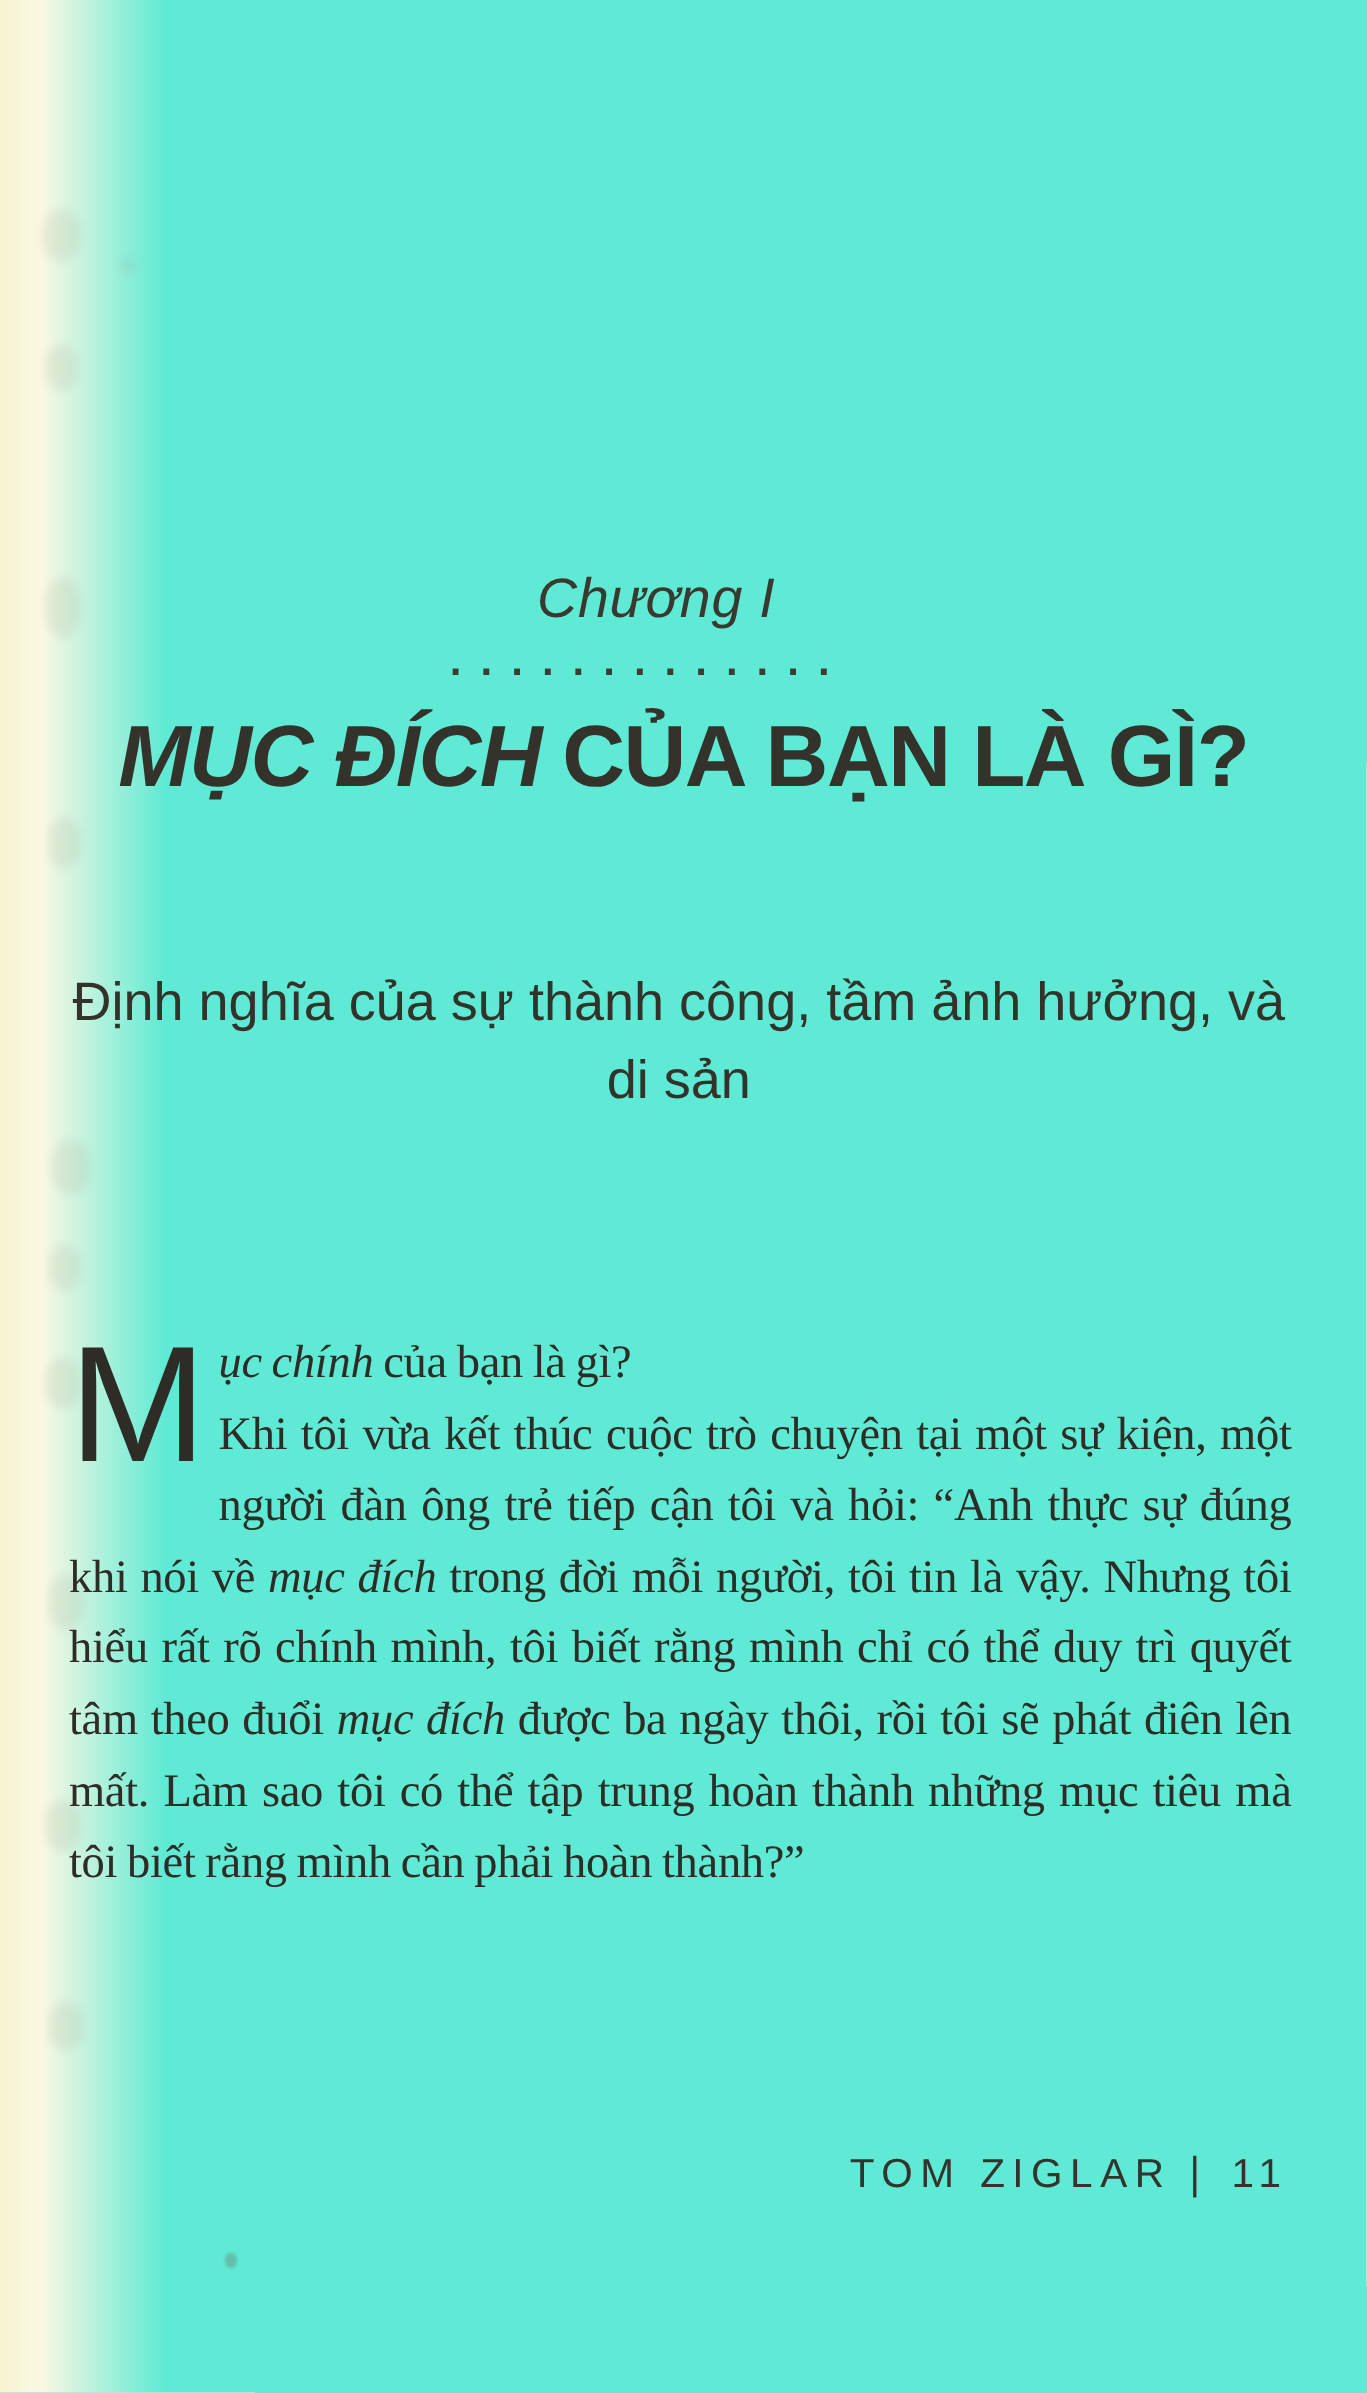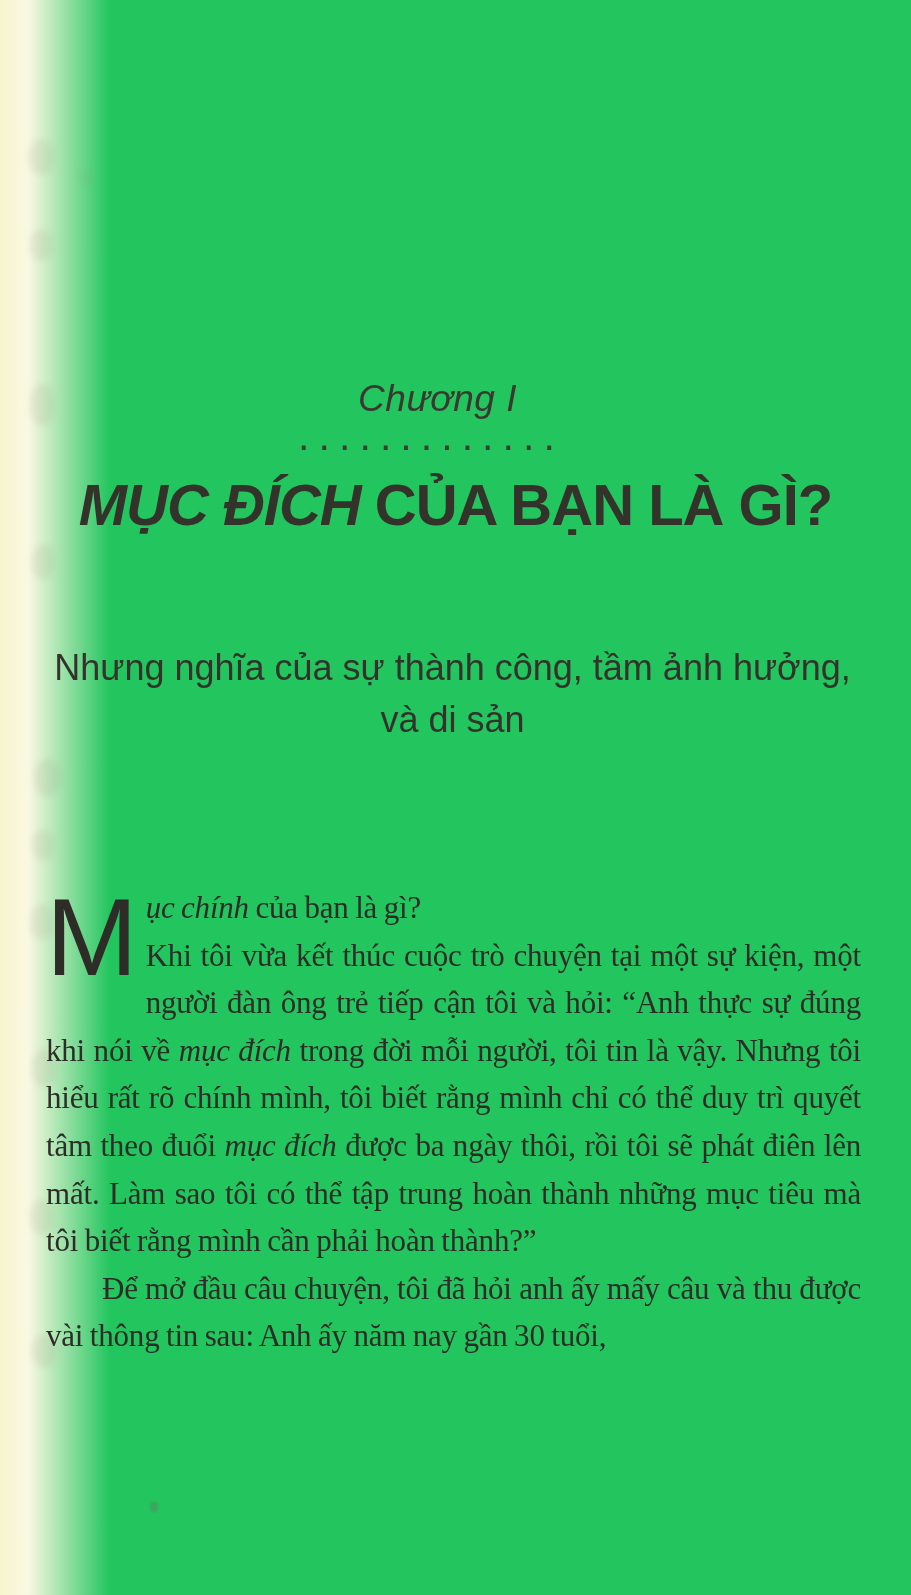--- a/index.html
+++ b/index.html
@@ -5,21 +5,21 @@
   html, body {
     margin: 0;
     padding: 0;
     background: #e8e8e4;
   }
   .page {
     position: relative;
     width: 911px;
     height: 1595px;
     margin: 0 auto;
-    background: #22c55e;
+    background: #5eead4;
     overflow: hidden;
     color: #2e2d28;
   }
   
   .edge-tint {
     position: absolute;
     left: 0; top: 0; bottom: 0;
     width: 110px;
     background: linear-gradient(to right,
       #f7f4cf 0px,
@@ -153,27 +153,27 @@
   <i class="smudge" style="left:30px; top:1200px; width:24px; height:34px;"></i>
   <i class="smudge" style="left:32px; top:1335px; width:24px; height:32px;"></i>
   <i class="smudge" style="left:150px; top:1502px; width:8px; height:10px; background:rgba(110,108,95,0.35); filter:blur(1px);"></i>
 
   <div class="chapter-label">Chương I</div>
 
   <div class="dots">.............</div>
 
   <h1 class="title"><em class="title-italic">MỤC ĐÍCH</em><span class="title-regular">CỦA BẠN LÀ GÌ?</span></h1>
 
-  <h2 class="subtitle">Nhưng nghĩa của sự thành công, tầm ảnh hưởng, và di sản</h2>
+  <h2 class="subtitle">Định nghĩa của sự thành công, tầm ảnh hưởng, và di sản</h2>
 
   <div class="body-text">
 
     <div class="opening">
       <span class="dropcap">M</span><span class="first-line"><em>ục chính</em><span> của bạn là gì?</span></span>
       <br>
       <span class="p1"><span>Khi tôi vừa kết thúc cuộc trò chuyện tại một sự kiện, một người đàn ông trẻ tiếp cận tôi và hỏi: “Anh thực sự đúng khi nói về </span><em>mục đích</em><span> trong đời mỗi người, tôi tin là vậy. Nhưng tôi hiểu rất rõ chính mình, tôi biết rằng mình chỉ có thể duy trì quyết tâm theo đuổi </span><em>mục đích</em><span> được ba ngày thôi, rồi tôi sẽ phát điên lên mất. Làm sao tôi có thể tập trung hoàn thành những mục tiêu mà tôi biết rằng mình cần phải hoàn thành?”</span></span>
     </div>
 
-    <p class="p2">Để mở đầu câu chuyện, tôi đã hỏi anh ấy mấy câu và thu được vài thông tin sau: Anh ấy năm nay gần 30 tuổi,</p>
   </div>
 
+  <div class="page-footer"><span>TOM ZIGLAR</span><span class="bar">|</span><span>11</span></div>
 
 </div>
 
 </body></html>

